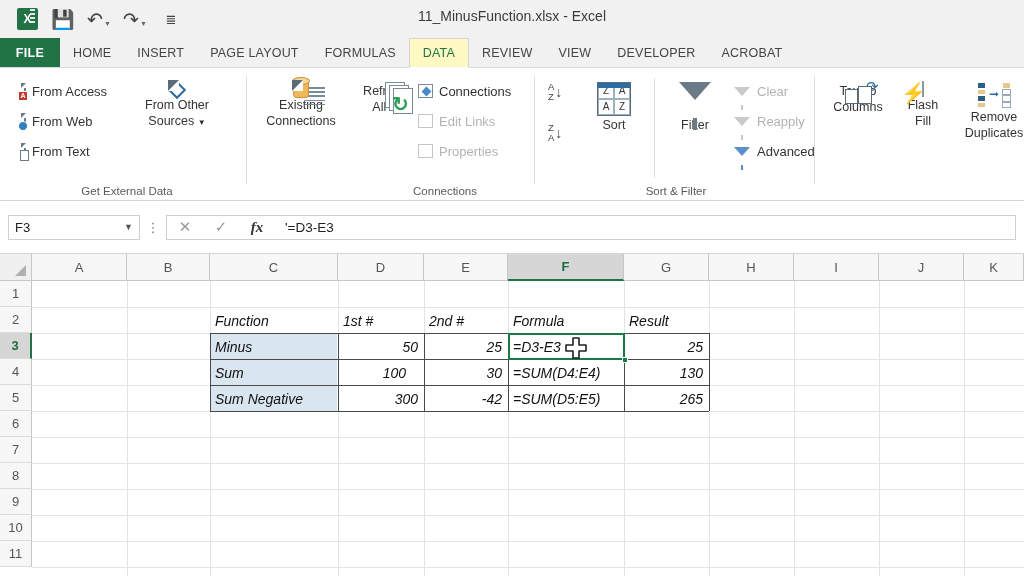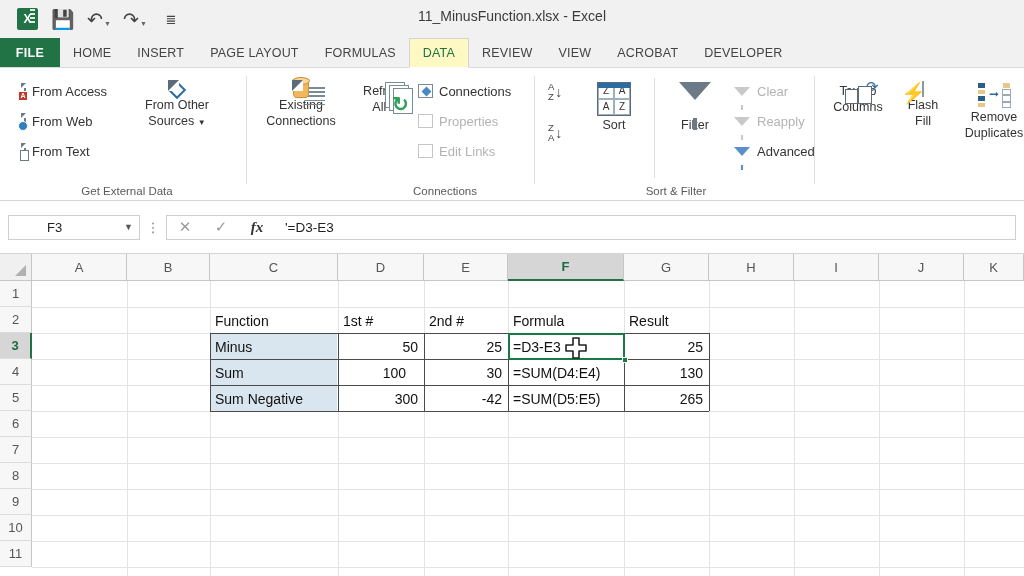--- a/index.html
+++ b/index.html
@@ -186,21 +186,21 @@
   .fbar {
     position:absolute; left:0; top:201px; width:1024px; height:53px; background:#fff;
     display:flex; align-items:center; padding:0 8px; gap:0;
     border-bottom:1px solid #d4d4d4;
   }
   .namebox {
     width:132px; height:25px; border:1px solid #cfcfcf; background:#fff;
     display:flex; align-items:center; justify-content:space-between;
     padding:0 6px; font-size:13px; color:#222;
   }
-  .namebox .cv { font-size:13px;margin-left:32px; }
+  .namebox .cv { font-size:13px; }
   .namebox .dd { font-size:9px; color:#555; }
   .fb-dots { width:26px; text-align:center; color:#777; font-size:13px; letter-spacing:0; }
   .fb-btns {
     display:flex; align-items:center; height:25px; border:1px solid #cfcfcf;
     border-right:none; background:#fff;
   }
   .fb-btns span {
     width:36px; text-align:center; font-size:15px; color:#9a9a9a;
   }
   .fb-btns .fx { color:#333; font-style:italic; font-family:"Liberation Serif", serif; font-size:15px; font-weight:bold;}
@@ -232,21 +232,21 @@
   .rowhead {
     position:absolute; left:0; width:32px; background:#f7f7f7;
     border-right:1px solid #c6c6c6; border-bottom:1px solid #dcdcdc;
     display:flex; align-items:center; justify-content:center;
     font-size:13px; color:#555;
   }
   .rowhead.sel { background:#d6d6d6; color:#1e6b3f; font-weight:bold; border-right:2px solid #217346; }
 
   .cell {
     position:absolute; display:flex; align-items:center;
-    font-size:14px; color:#111; overflow:hidden; white-space:nowrap;
+    font-size:14px; color:#111; overflow:hidden; white-space:nowrap;font-style:italic;
   }
   .gl-v { position:absolute; width:1px; background:#e3e3e3; }
   .gl-h { position:absolute; height:1px; background:#e3e3e3; }
 
   .tbl-border { position:absolute; background:#4a4a4a; }
   .fill-c { background:#d9e6f0; }
 
   .selbox {
     position:absolute; border:2px solid #1a7a45; background:transparent; z-index:6;
   }
@@ -286,22 +286,22 @@
 
   <div class="tabstrip">
     <div class="tab-file">FILE</div>
     <div class="tab">HOME</div>
     <div class="tab">INSERT</div>
     <div class="tab">PAGE LAYOUT</div>
     <div class="tab">FORMULAS</div>
     <div class="tab active">DATA</div>
     <div class="tab">REVIEW</div>
     <div class="tab">VIEW</div>
+    <div class="tab">DEVELOPER</div>
     <div class="tab">ACROBAT</div>
-    <div class="tab">DEVELOPER</div>
   </div>
 
   <div class="ribbon">
 
     <div class="rgroup" style="left:8px; width:238px;">
       <div style="position:absolute; left:16px; top:8px;">
         <div class="small-item">
           <span class="ic">
             <span class="doc-ic"><span class="badge-a">A</span></span>
           </span>
@@ -354,26 +354,26 @@
         </span>
         <span class="lbl">Refresh</span>
         <span class="lbl"><span>All</span> <span style="font-size:8px;">▼</span></span>
       </div>
       <div style="position:absolute; left:168px; top:8px;">
         <div class="small-item">
           <span class="ic conn-ic"></span>
           <span>Connections</span>
         </div>
         <div class="small-item dim">
+          <span class="ic link-ic"></span>
+          <span>Edit Links</span>
+        </div>
+        <div class="small-item dim">
           <span class="ic prop-ic"></span>
           <span>Properties</span>
-        </div>
-        <div class="small-item dim">
-          <span class="ic link-ic"></span>
-          <span>Edit Links</span>
         </div>
       </div>
       <div class="rgroup-label" style="left:100px; right:0;">Connections</div>
     </div>
     <div class="rsep" style="left:534px;"></div>
 
     <div class="rgroup" style="left:538px; width:276px;">
       <div style="position:absolute; left:10px; top:14px; display:flex; flex-direction:column; gap:22px;">
         <div class="sortaz">
           <span class="letters">

